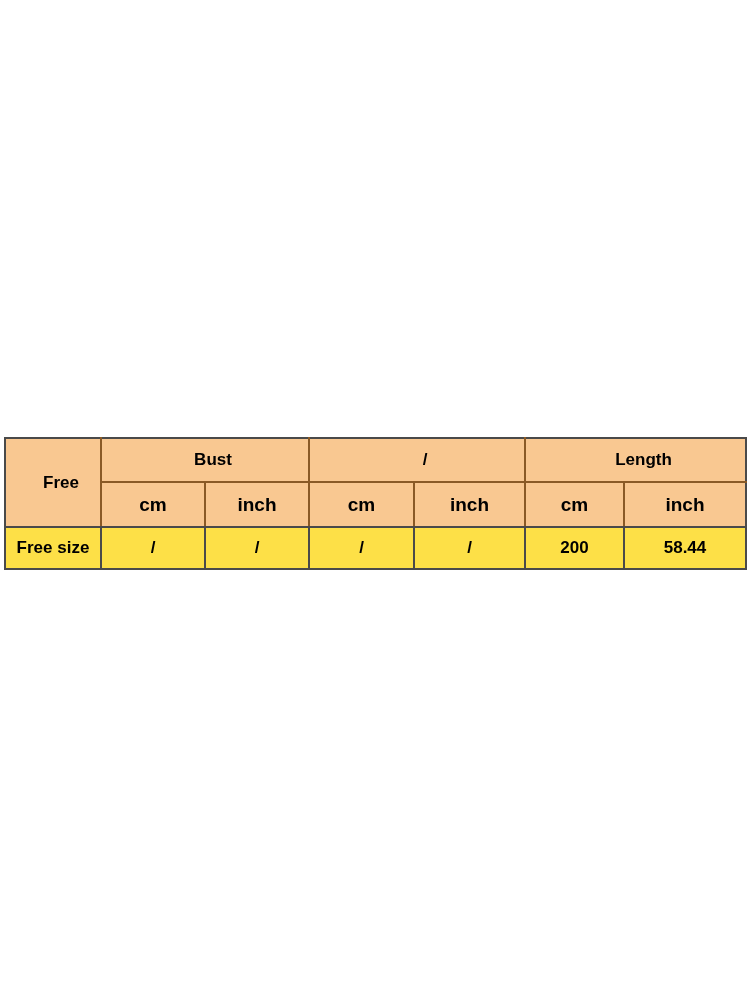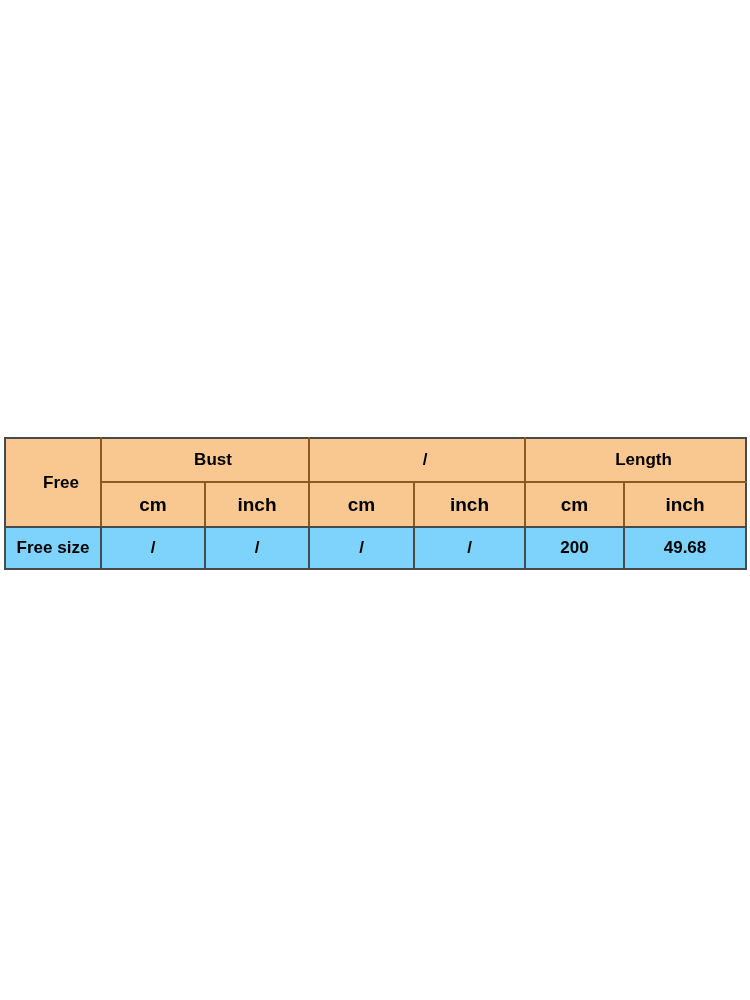--- a/index.html
+++ b/index.html
@@ -72,21 +72,21 @@
   }
 
   tr.unit-row th.unit-cell {
     height: 43px;
     border-bottom-color: #4a4a4a;
     font-size: 19px;
   }
 
   tbody td {
     height: 40px;
-    background: #7dd3fc;
+    background: #fde047;
     font-size: 17px;
   }
 
   td.row-label {
     text-align: left;
     padding-left: 7px;
     font-size: 17px;
   }
 
   
@@ -129,17 +129,17 @@
       </tr>
     </thead>
     <tbody>
       <tr>
         <td class="row-label">Free size</td>
         <td>/</td>
         <td>/</td>
         <td>/</td>
         <td>/</td>
         <td>200</td>
-        <td>49.68</td>
+        <td>58.44</td>
       </tr>
     </tbody>
   </table>
 </div>
 
 </body></html>

